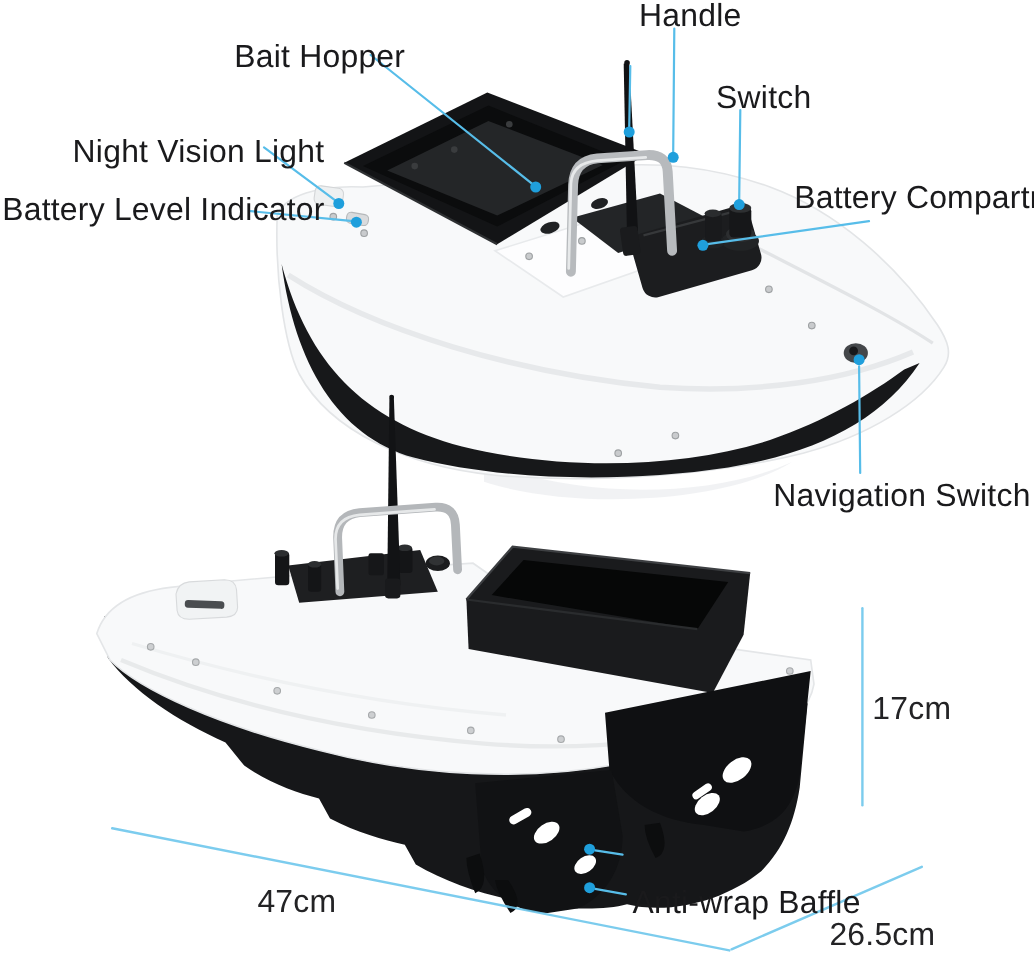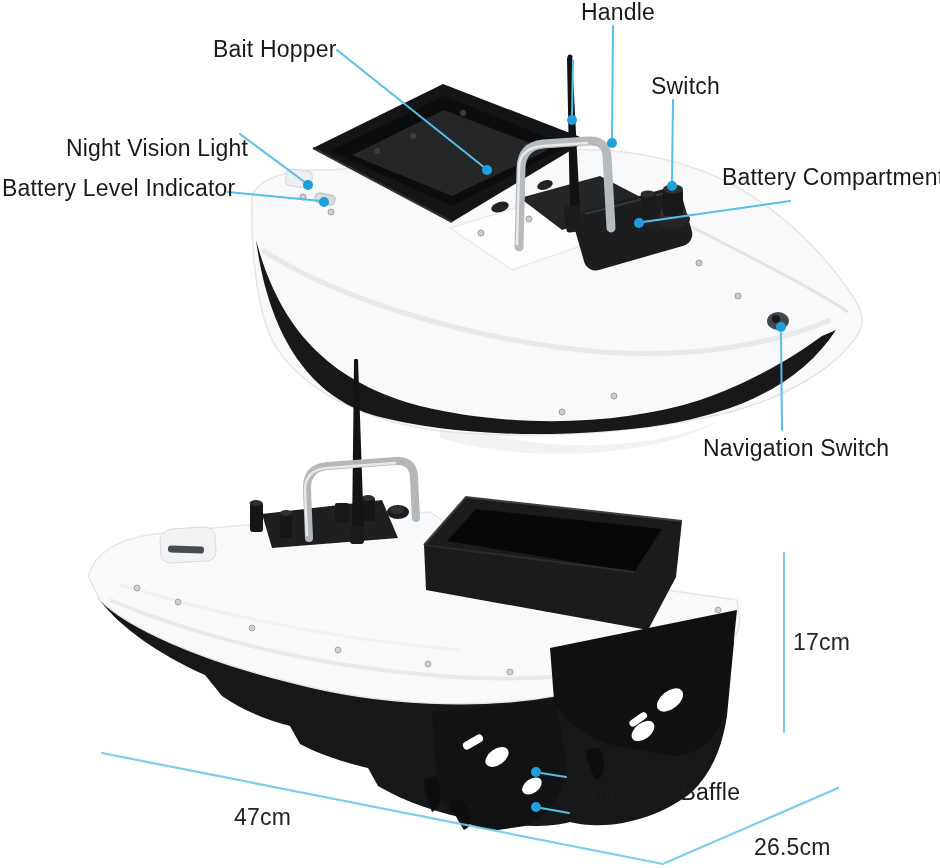--- a/index.html
+++ b/index.html
@@ -3,21 +3,21 @@
 <meta charset="utf-8">
 <style>
   html,body{margin:0;padding:0;background:#ffffff;}
   .stage{
     position:relative;width:940px;height:868px;background:#ffffff;overflow:hidden;
     font-family:"Liberation Sans", sans-serif;
   }
   .stage svg{position:absolute;left:0;top:0;}
   .label{
     position:absolute;
-    font-size:23px;line-height:1.1;color:#1a1a1c;white-space:nowrap;
+    font-size:29px;line-height:1.1;color:#1a1a1c;white-space:nowrap;
     letter-spacing:0.2px;font-weight:500;
   }
   .dim{color:#232325;}
 </style>
 </head>
 <body>
 
 <div class="stage">
 
 <svg width="940" height="868" viewBox="0 0 940 868">
@@ -215,21 +215,21 @@
   <g stroke="#6ec7ec" stroke-width="2.2" stroke-linecap="round" fill="none" opacity="0.9">
     <path d="M784,553 L784,732"></path>
     <path d="M102,753 L663,864"></path>
     <path d="M665,863 L838,788"></path>
   </g>
 </svg>
 
   <div class="label" style="left:581px;top:0px;">Handle</div>
   <div class="label" style="left:213px;top:37px;">Bait Hopper</div>
   <div class="label" style="left:651px;top:74px;">Switch</div>
-  <div class="label" style="left:66px;top:136px;">Night Vision Light</div>
+  <div class="label" style="left:66px;top:123px;">Night Vision Light</div>
   <div class="label" style="left:2px;top:176px;">Battery Level Indicator</div>
   <div class="label" style="left:722px;top:165px;">Battery Compartment</div>
   <div class="label" style="left:703px;top:436px;">Navigation Switch</div>
   <div class="label dim" style="left:793px;top:630px;">17cm</div>
-  <div class="label" style="left:575px;top:780px;">Anti-wrap Baffle</div>
+  <div class="label" style="left:575px;top:806px;">Anti-wrap Baffle</div>
   <div class="label dim" style="left:234px;top:805px;">47cm</div>
   <div class="label dim" style="left:754px;top:835px;">26.5cm</div>
 </div>
 
 </body></html>

